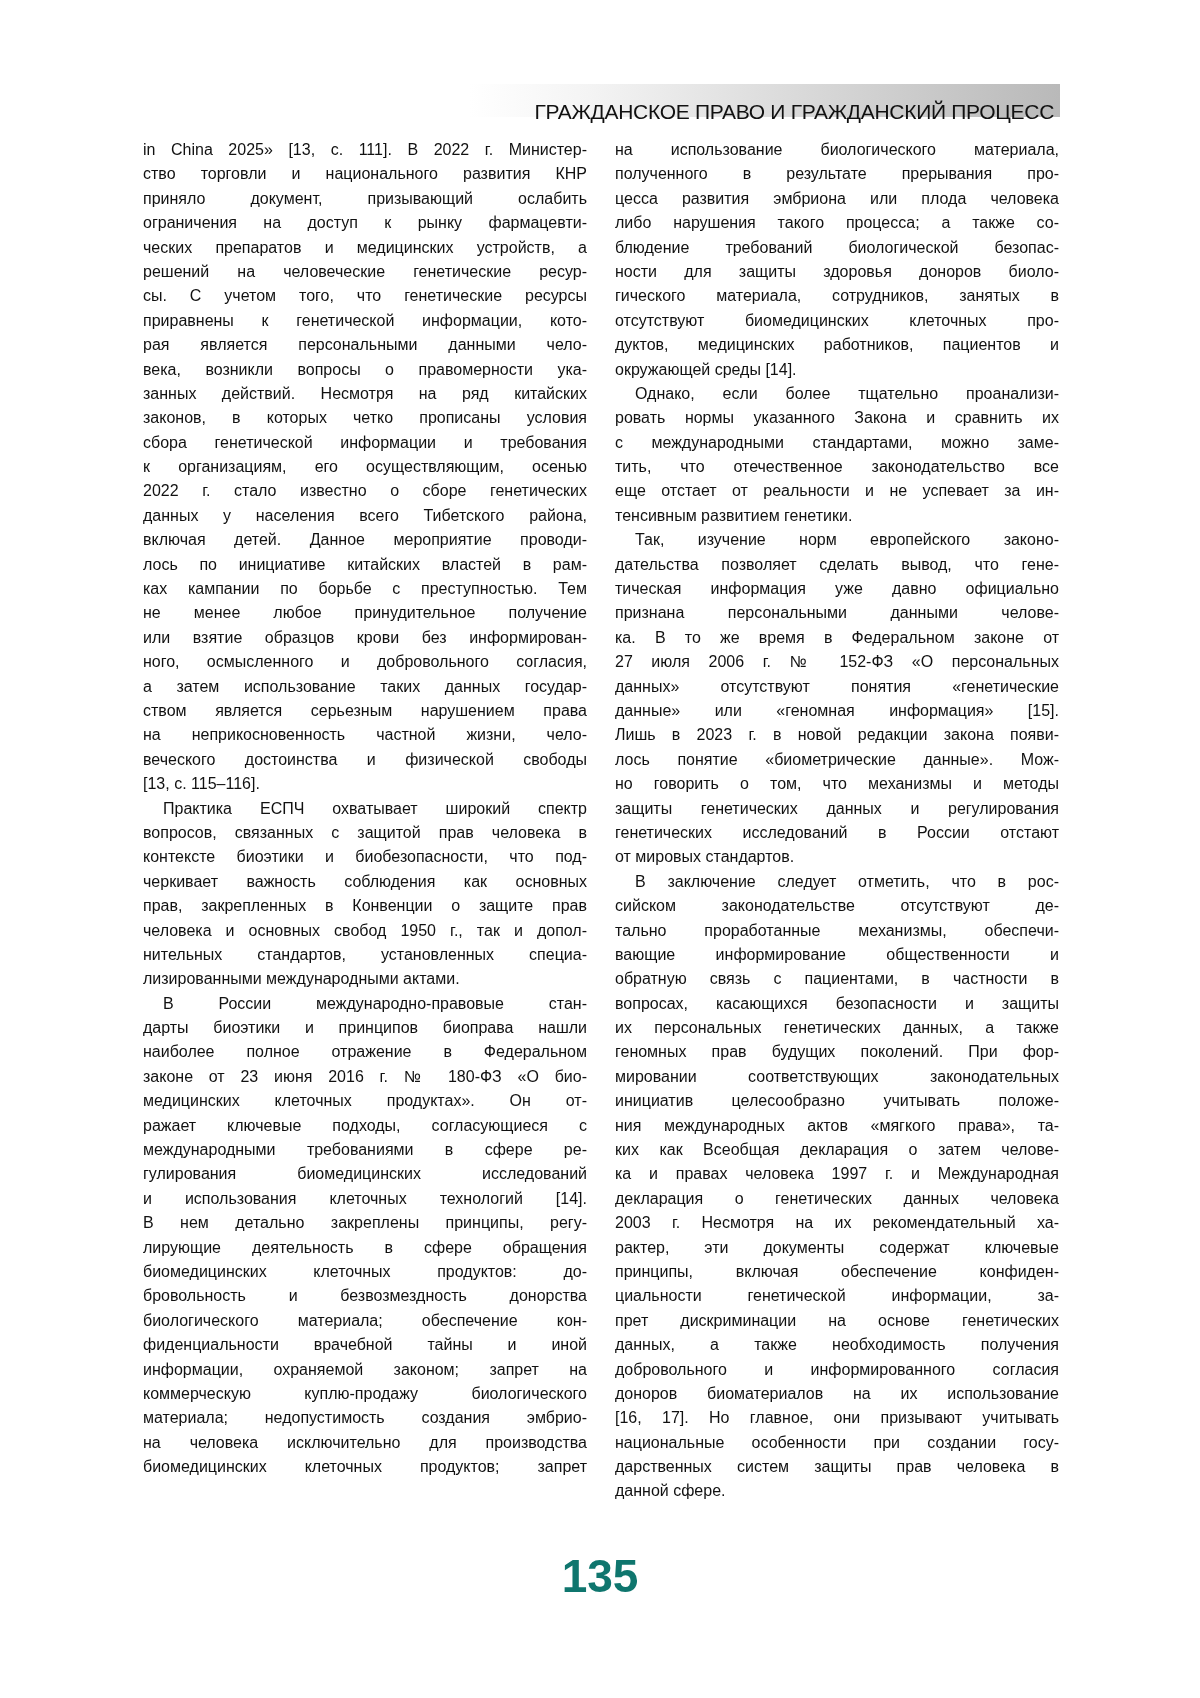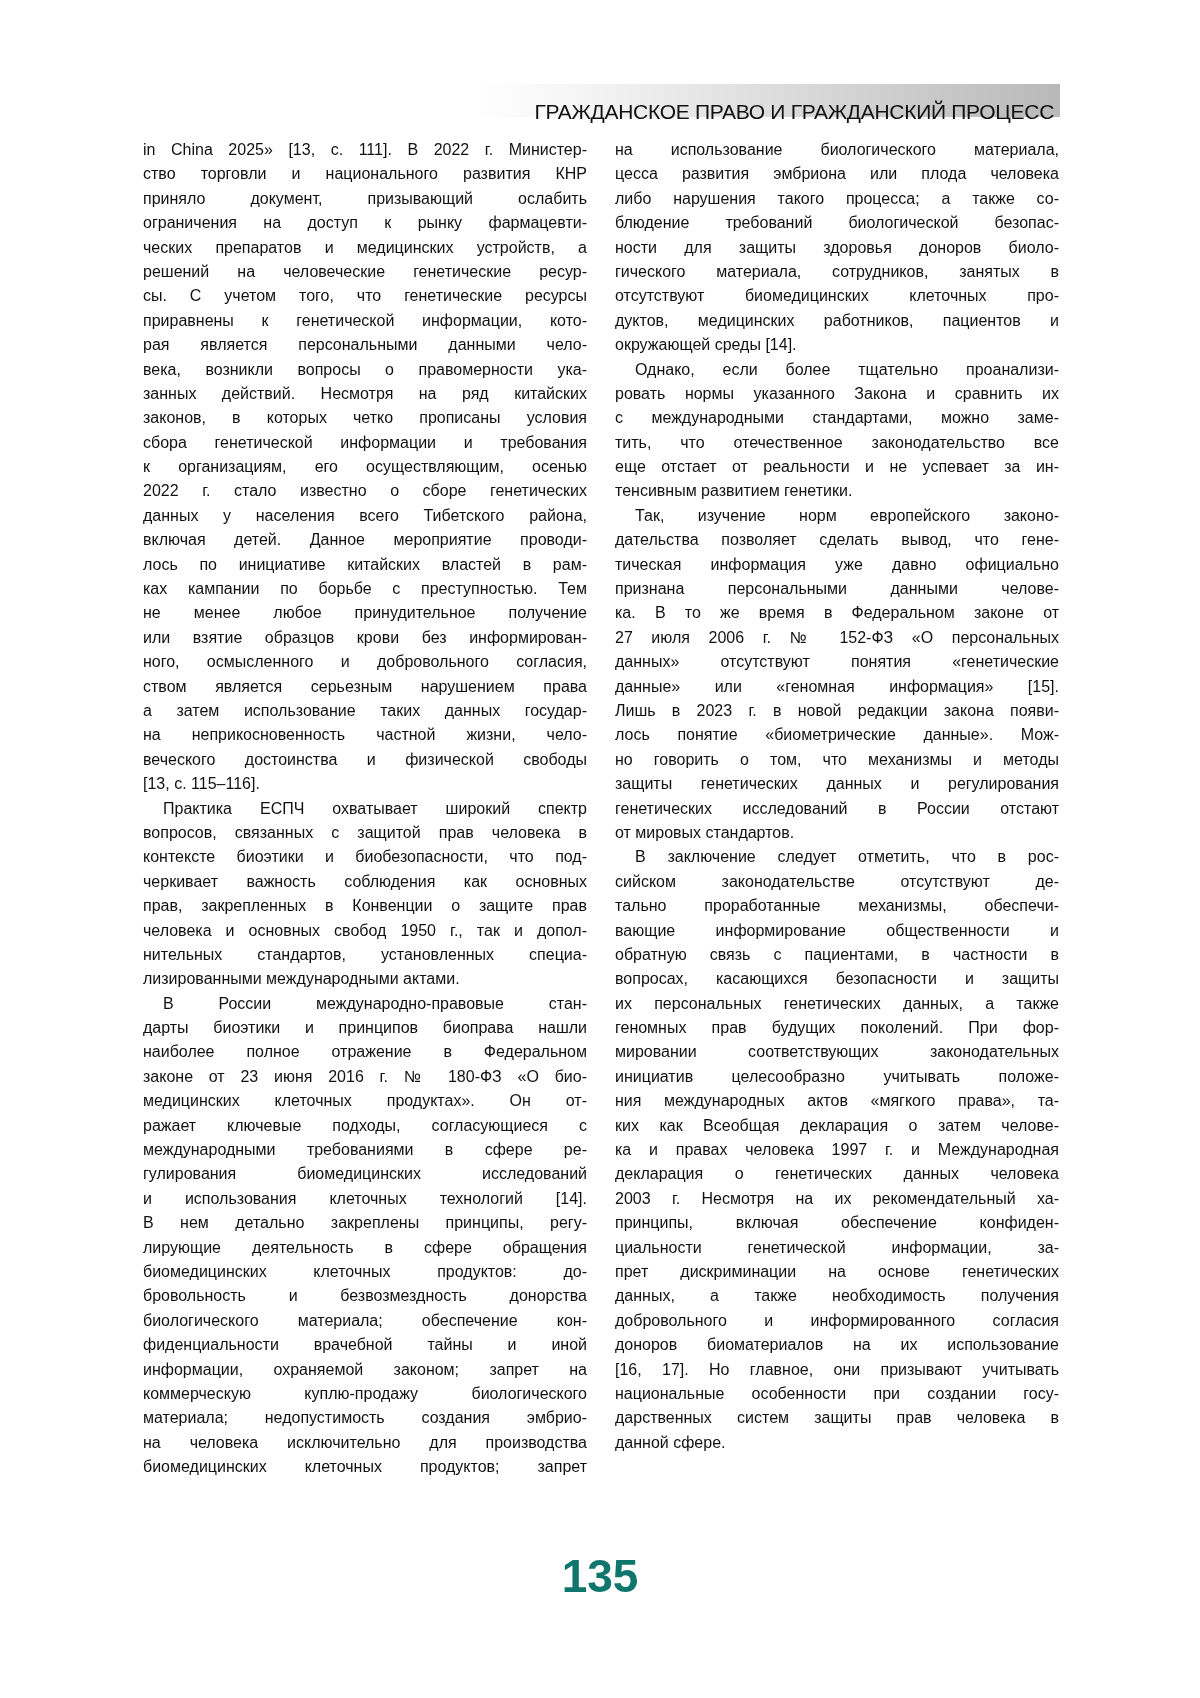--- a/index.html
+++ b/index.html
@@ -46,22 +46,22 @@
     <span class="line">сбора генетической информации и требования</span>
     <span class="line">к организациям, его осуществляющим, осенью</span>
     <span class="line">2022 г. стало известно о сборе генетических</span>
     <span class="line">данных у населения всего Тибетского района,</span>
     <span class="line">включая детей. Данное мероприятие проводи-</span>
     <span class="line">лось по инициативе китайских властей в рам-</span>
     <span class="line">ках кампании по борьбе с преступностью. Тем</span>
     <span class="line">не менее любое принудительное получение</span>
     <span class="line">или взятие образцов крови без информирован-</span>
     <span class="line">ного, осмысленного и добровольного согласия,</span>
+    <span class="line">а затем использование таких данных государ-</span>
     <span class="line">ством является серьезным нарушением права</span>
-    <span class="line">а затем использование таких данных государ-</span>
     <span class="line">на неприкосновенность частной жизни, чело-</span>
     <span class="line">веческого достоинства и физической свободы</span>
     <span class="line last">[13, с. 115–116].</span>
     <span class="line indent">Практика ЕСПЧ охватывает широкий спектр</span>
     <span class="line">вопросов, связанных с защитой прав человека в</span>
     <span class="line">контексте биоэтики и биобезопасности, что под-</span>
     <span class="line">черкивает важность соблюдения как основных</span>
     <span class="line">прав, закрепленных в Конвенции о защите прав</span>
     <span class="line">человека и основных свобод 1950 г., так и допол-</span>
     <span class="line">нительных стандартов, установленных специа-</span>
@@ -82,20 +82,21 @@
     <span class="line">биологического материала; обеспечение кон-</span>
     <span class="line">фиденциальности врачебной тайны и иной</span>
     <span class="line">информации, охраняемой законом; запрет на</span>
     <span class="line">коммерческую куплю-продажу биологического</span>
     <span class="line">материала; недопустимость создания эмбрио-</span>
     <span class="line">на человека исключительно для производства</span>
     <span class="line">биомедицинских клеточных продуктов; запрет</span>
   </div>
 <div class="column col-right" id="col-right">
     <span class="line">на использование биологического материала,</span>
+    <span class="line">полученного в результате прерывания про-</span>
     <span class="line">цесса развития эмбриона или плода человека</span>
     <span class="line">либо нарушения такого процесса; а также со-</span>
     <span class="line">блюдение требований биологической безопас-</span>
     <span class="line">ности для защиты здоровья доноров биоло-</span>
     <span class="line">гического материала, сотрудников, занятых в</span>
     <span class="line">отсутствуют биомедицинских клеточных про-</span>
     <span class="line">дуктов, медицинских работников, пациентов и</span>
     <span class="line last">окружающей среды [14].</span>
     <span class="line indent">Однако, если более тщательно проанализи-</span>
     <span class="line">ровать нормы указанного Закона и сравнить их</span>
@@ -125,20 +126,21 @@
     <span class="line">вопросах, касающихся безопасности и защиты</span>
     <span class="line">их персональных генетических данных, а также</span>
     <span class="line">геномных прав будущих поколений. При фор-</span>
     <span class="line">мировании соответствующих законодательных</span>
     <span class="line">инициатив целесообразно учитывать положе-</span>
     <span class="line">ния международных актов «мягкого права», та-</span>
     <span class="line">ких как Всеобщая декларация о затем челове-</span>
     <span class="line">ка и правах человека 1997 г. и Международная</span>
     <span class="line">декларация о генетических данных человека</span>
     <span class="line">2003 г. Несмотря на их рекомендательный ха-</span>
+    <span class="line">рактер, эти документы содержат ключевые</span>
     <span class="line">принципы, включая обеспечение конфиден-</span>
     <span class="line">циальности генетической информации, за-</span>
     <span class="line">прет дискриминации на основе генетических</span>
     <span class="line">данных, а также необходимость получения</span>
     <span class="line">добровольного и информированного согласия</span>
     <span class="line">доноров биоматериалов на их использование</span>
     <span class="line">[16, 17]. Но главное, они призывают учитывать</span>
     <span class="line">национальные особенности при создании госу-</span>
     <span class="line">дарственных систем защиты прав человека в</span>
     <span class="line last">данной сфере.</span>

